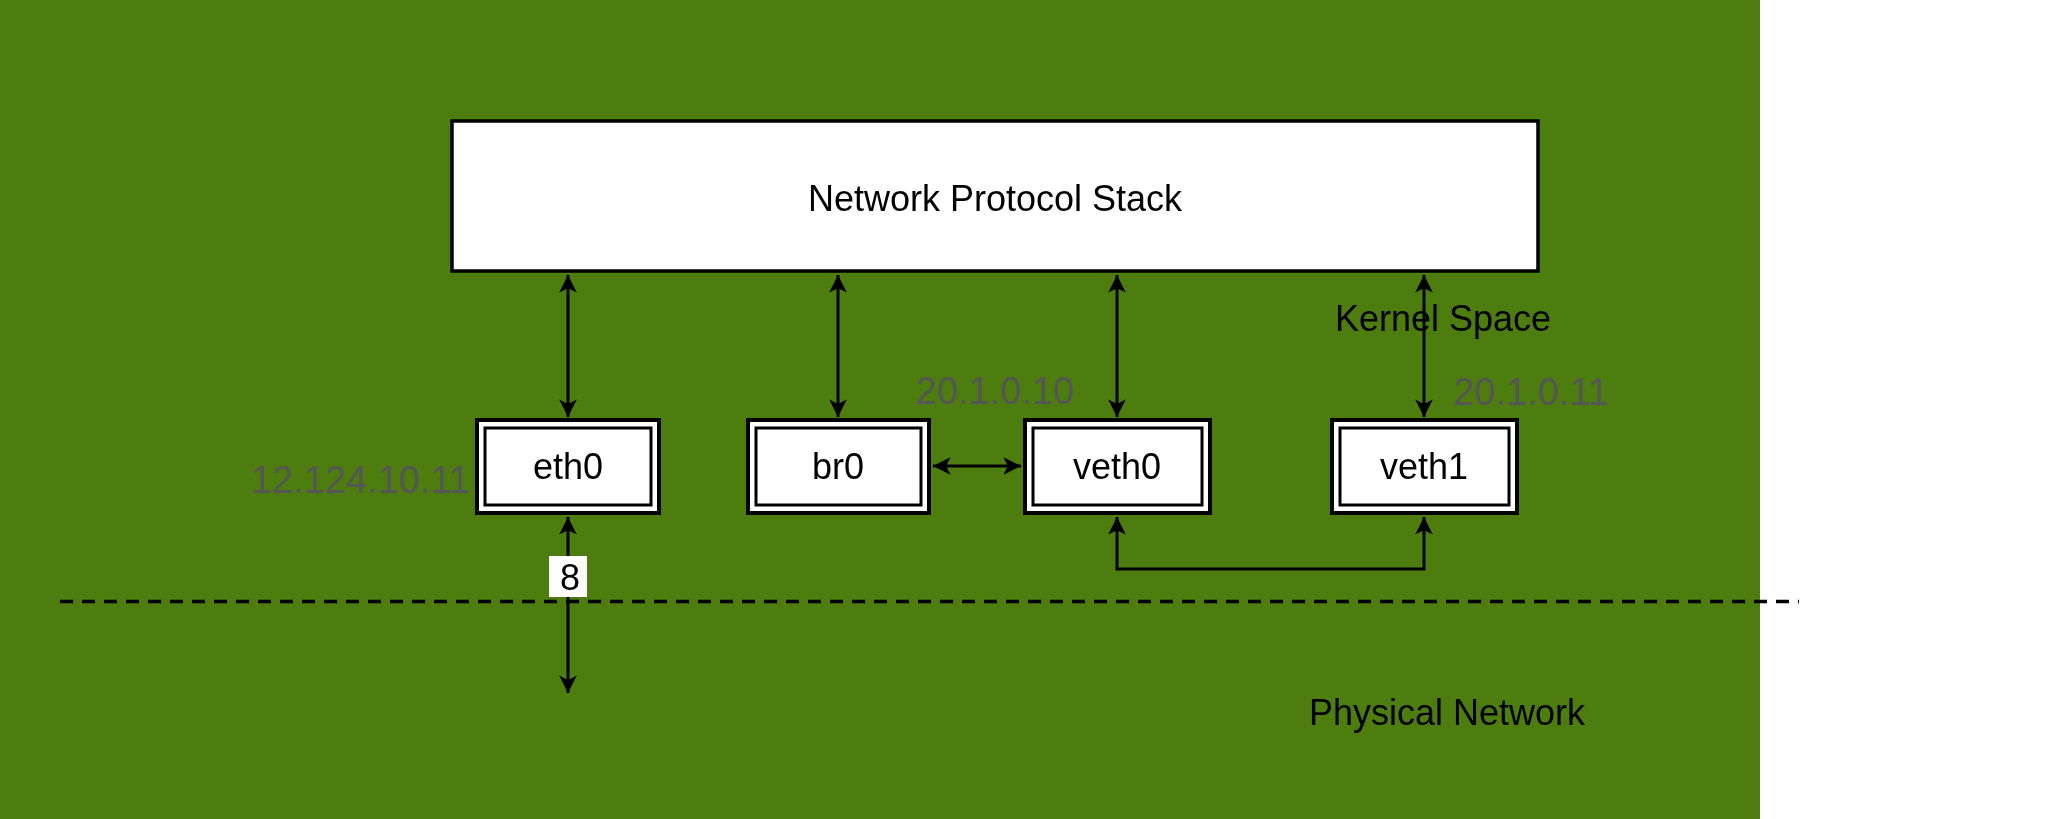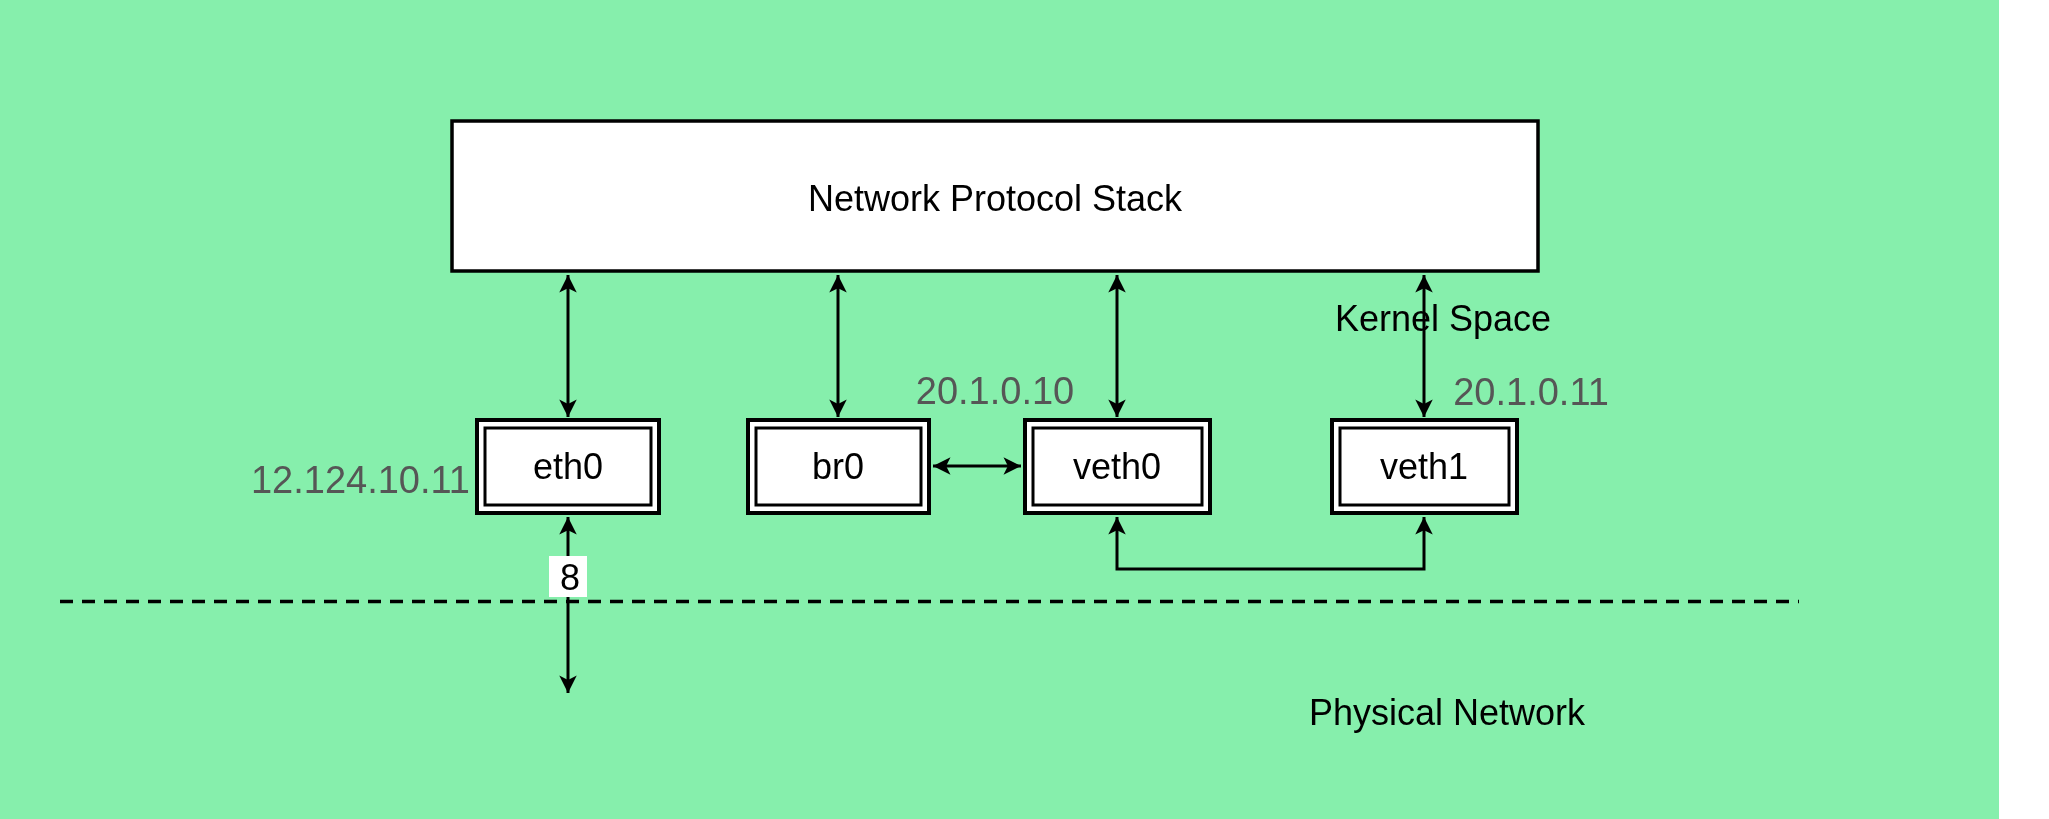--- a/index.html
+++ b/index.html
@@ -2,23 +2,23 @@
 <html><head>
 <meta charset="utf-8">
 <style>
   html, body {
     margin: 0;
     padding: 0;
     background: #ffffff;
   }
   #canvas {
     position: relative;
-    width: 1999px;
+    width: 1760px;
     height: 819px;
-    background: #86efac;
+    background: #4d7c0f;
     font-family: "Liberation Sans", sans-serif;
   }
   svg {
     display: block;
   }
   text {
     font-family: "Liberation Sans", sans-serif;
   }
   .node-label {
     font-size: 36px;

